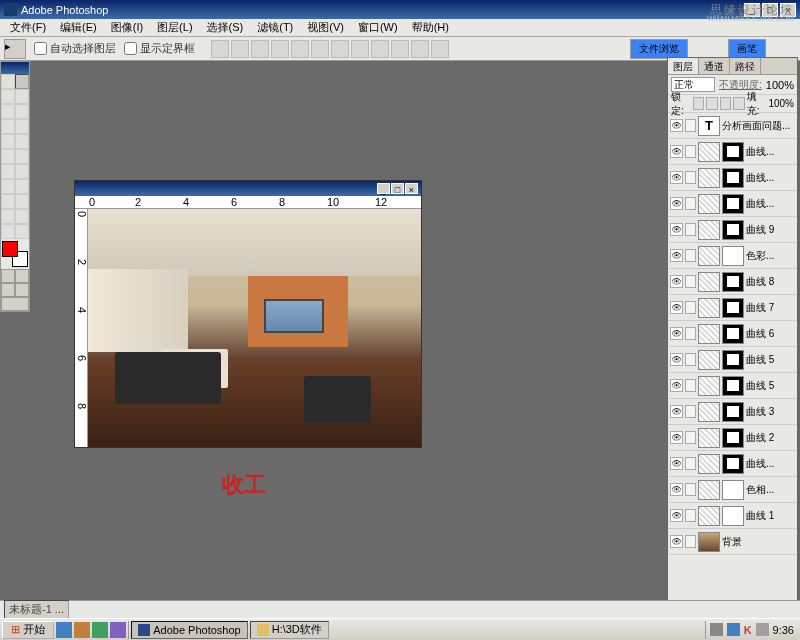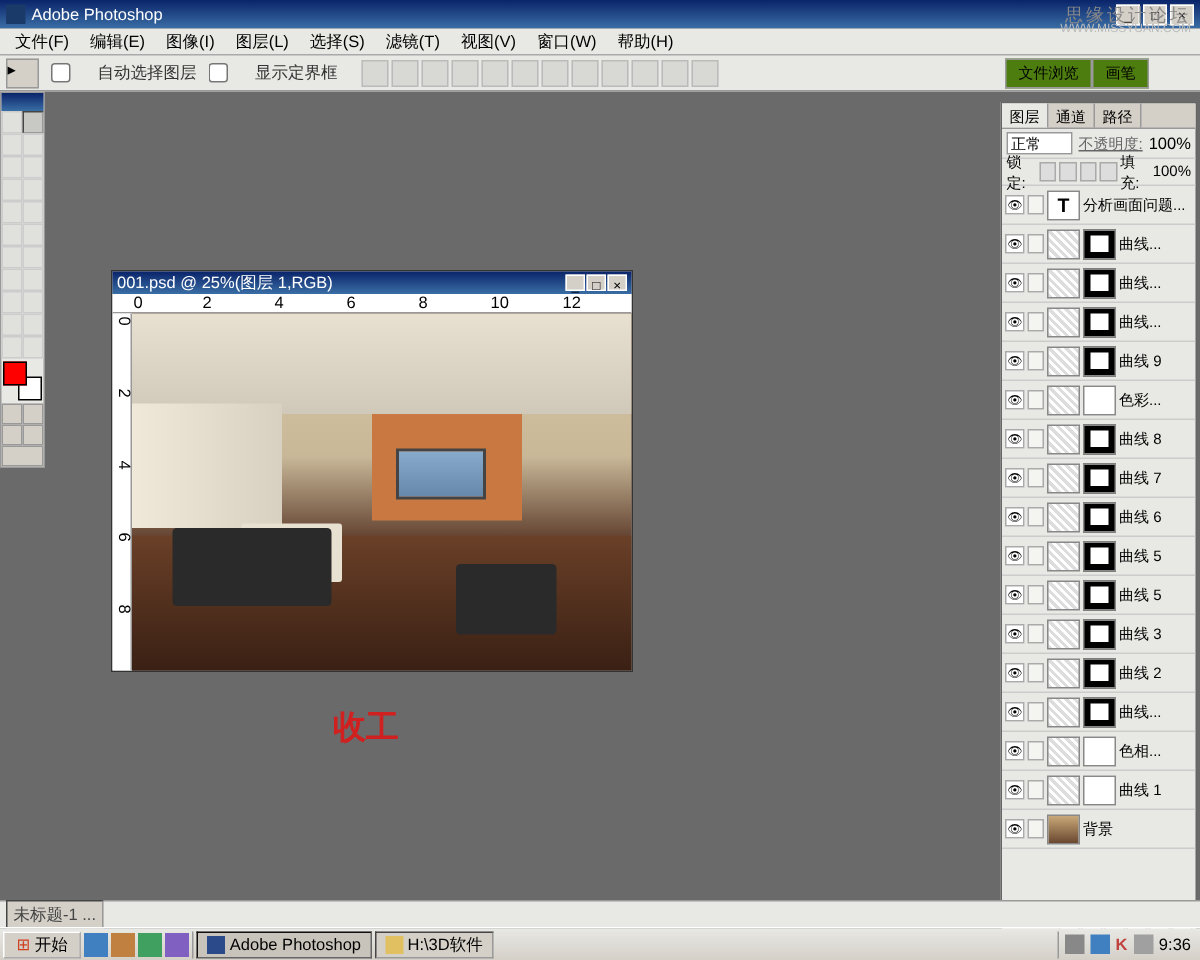--- a/index.html
+++ b/index.html
@@ -5,25 +5,25 @@
 * { margin: 0; padding: 0; box-sizing: border-box; font-family: "SimSun", Arial, sans-serif; font-size: 11px; }
 body { width: 800px; height: 640px; background: #6a6a6a; overflow: hidden; position: relative; }
 .titlebar { height: 19px; background: linear-gradient(#0a246a, #3a6ea5); display: flex; align-items: center; padding: 0 4px; color: white; }
 .titlebar .ps-icon { width: 13px; height: 13px; background: #1a3a6a; margin-right: 4px; }
 .win-controls { margin-left: auto; display: flex; gap: 2px; }
 .win-btn { width: 16px; height: 14px; background: #d4d0c8; border: 1px solid #fff; font-size: 9px; text-align: center; line-height: 12px; color: #000; }
 .menubar { height: 18px; background: #e8e8e4; display: flex; align-items: center; padding: 0 4px; gap: 2px; border-bottom: 1px solid #aaa; }
 .menu-item { padding: 2px 6px; cursor: default; }
 .optbar { height: 24px; background: #e8e8e4; display: flex; align-items: center; padding: 0 4px; gap: 8px; border-bottom: 1px solid #999; }
 .tool-icon-box { width: 22px; height: 20px; border: 1px solid #999; background: #d4d0c8; }
-.checkbox-label { display: flex; align-items: center; gap: 18px; color: #333; }
+.checkbox-label { display: flex; align-items: center; gap: 3px; color: #333; }
 .opt-icons { display: flex; gap: 2px; margin-left: 8px; }
 .opt-ic { width: 18px; height: 18px; background: #d8d8d4; border: 1px solid #bbb; }
 .opt-tabs { margin-left: auto; display: flex; gap: 0; margin-right: 30px; }
-.opt-tab { padding: 2px 8px; background: #4d7c0f; border: 1px solid #999; font-size: 10px; }
+.opt-tab { padding: 2px 8px; background: #3b82f6; border: 1px solid #999; font-size: 10px; margin-left: 40px; }
 .watermark { position: absolute; top: 2px; right: 6px; color: #888; font-size: 12px; letter-spacing: 2px; }
 .watermark-sub { position: absolute; top: 14px; right: 6px; color: #bbb; font-size: 8px; }
 .toolbox { position: absolute; left: 0; top: 61px; width: 30px; background: #e8e8e4; border: 1px solid #999; }
 .toolbox-hdr { height: 12px; background: linear-gradient(#0a246a, #3a6ea5); }
 .tool-grid { display: grid; grid-template-columns: 1fr 1fr; }
 .tool-cell { width: 14px; height: 15px; border: 1px solid #ccc; background: #e0e0dc; position: relative; }
 .tool-cell.active { background: #c8c8c4; border: 1px inset #999; }
 .color-swatch { width: 26px; height: 26px; margin: 2px auto; position: relative; }
 .fg-color { width: 16px; height: 16px; background: #ff0000; border: 1px solid #000; position: absolute; top: 0; left: 0; }
 .bg-color { width: 16px; height: 16px; background: #fff; border: 1px solid #000; position: absolute; bottom: 0; right: 0; }
@@ -43,21 +43,21 @@
 .room-ceiling { position: absolute; top: 0; left: 0; right: 0; height: 28%; background: linear-gradient(#e8e0d0, #d0c8b8); }
 .room-wall-l { position: absolute; top: 25%; left: 0; width: 30%; height: 35%; background: linear-gradient(90deg, #f0e8d8, #d8d0c0); }
 .room-wall-accent { position: absolute; top: 28%; left: 48%; width: 30%; height: 30%; background: #c87840; }
 .room-tv { position: absolute; top: 38%; left: 53%; width: 18%; height: 14%; background: #222; border: 2px solid #444; }
 .room-tv-screen { width: 100%; height: 100%; background: linear-gradient(#88aacc, #6688aa); }
 .room-floor { position: absolute; bottom: 0; left: 0; right: 0; height: 38%; background: linear-gradient(#6a4028, #3a2014); }
 .sofa { position: absolute; bottom: 18%; left: 8%; width: 32%; height: 22%; background: #2a2a2a; border-radius: 3px; }
 .sofa-light { position: absolute; bottom: 25%; left: 22%; width: 20%; height: 16%; background: #e8e0d0; border-radius: 2px; }
 .chair-r { position: absolute; bottom: 10%; right: 15%; width: 20%; height: 20%; background: #2a2a2a; border-radius: 3px; }
 .annotation { position: absolute; left: 222px; top: 470px; color: #d02020; font-size: 22px; font-weight: bold; font-family: "SimHei", sans-serif; }
-.layers-panel { position: absolute; right: 2px; top: 68px; width: 131px; height: 560px; background: #e8e8e4; border: 1px solid #666; }
+.layers-panel { position: absolute; right: 2px; top: 57px; width: 131px; height: 560px; background: #e8e8e4; border: 1px solid #666; }
 .panel-tabs { height: 17px; display: flex; background: #d4d0c8; border-bottom: 1px solid #999; }
 .panel-tab { padding: 2px 5px; font-size: 10px; border-right: 1px solid #999; }
 .panel-tab.active { background: #e8e8e4; }
 .panel-controls { height: 20px; display: flex; align-items: center; padding: 0 3px; gap: 4px; border-bottom: 1px solid #ccc; font-size: 10px; }
 .blend-select { width: 44px; height: 15px; border: 1px solid #999; background: #fff; font-size: 10px; padding: 0 2px; }
 .opacity-label { color: #666; font-size: 10px; text-decoration: underline; }
 .panel-controls2 { height: 18px; display: flex; align-items: center; padding: 0 3px; gap: 2px; border-bottom: 1px solid #ccc; }
 .lock-ic { width: 13px; height: 13px; border: 1px solid #aaa; background: #ddd; }
 .layer-list { height: 488px; overflow-y: auto; }
 .layer-row { height: 26px; display: flex; align-items: center; border-bottom: 1px solid #ccc; padding: 0 2px; gap: 2px; }
@@ -180,21 +180,20 @@
     <div class="mode-btn"></div>
     <div class="mode-btn"></div>
   </div>
   <div class="mode-btns">
     <div class="mode-btn" style="width:28px"></div>
   </div>
 </div>
 
 <div class="doc-window">
   <div class="doc-titlebar">
-    <span>001.psd @ 25%(图层 1,RGB)</span>
     <div class="win-controls">
       <div class="win-btn">_</div>
       <div class="win-btn">□</div>
       <div class="win-btn">×</div>
     </div>
   </div>
   <div class="ruler-h">
     <span style="left:14px">0</span>
     <span style="left:60px">2</span>
     <span style="left:108px">4</span>

